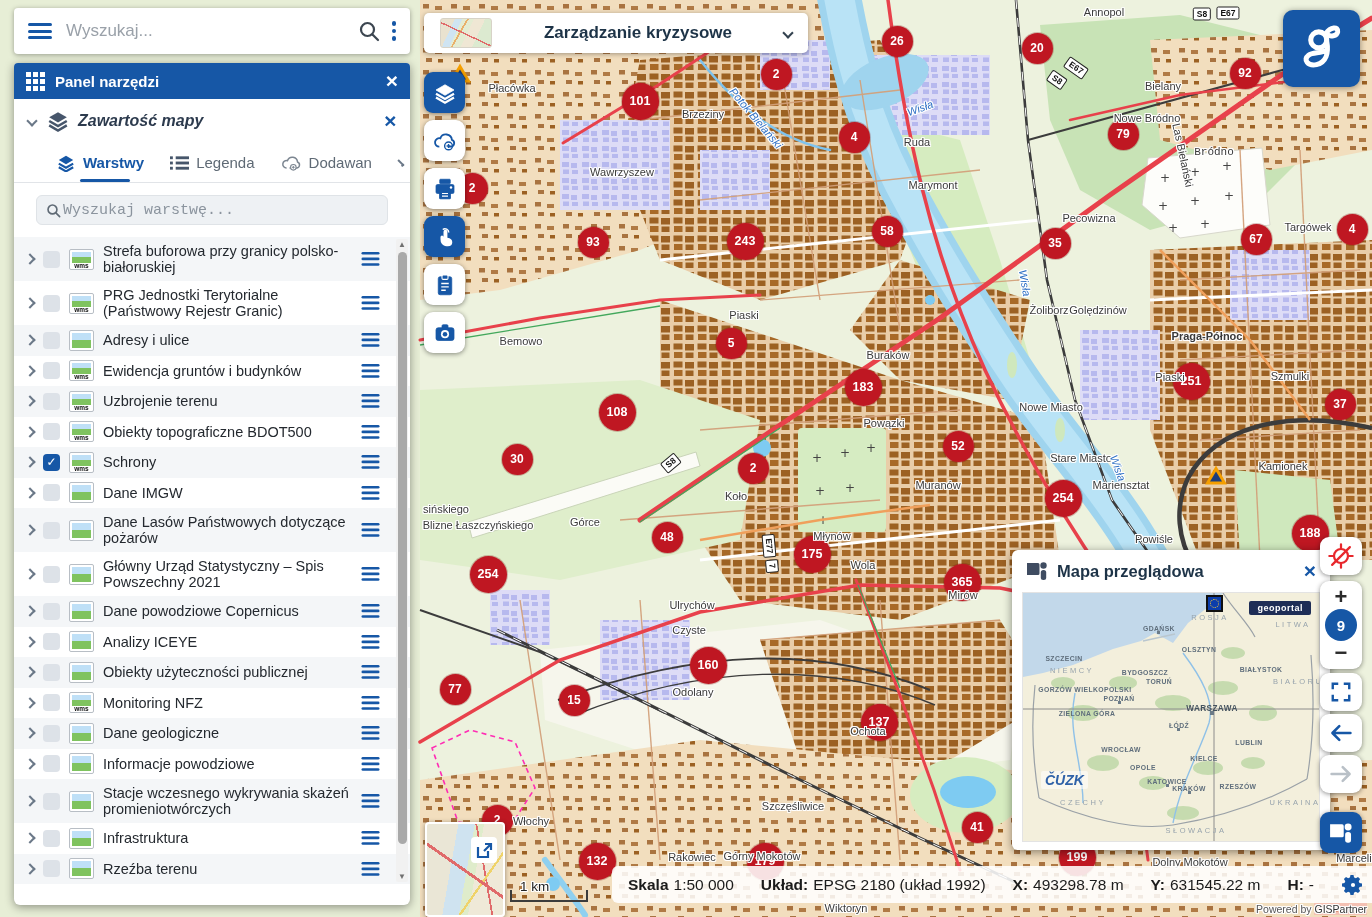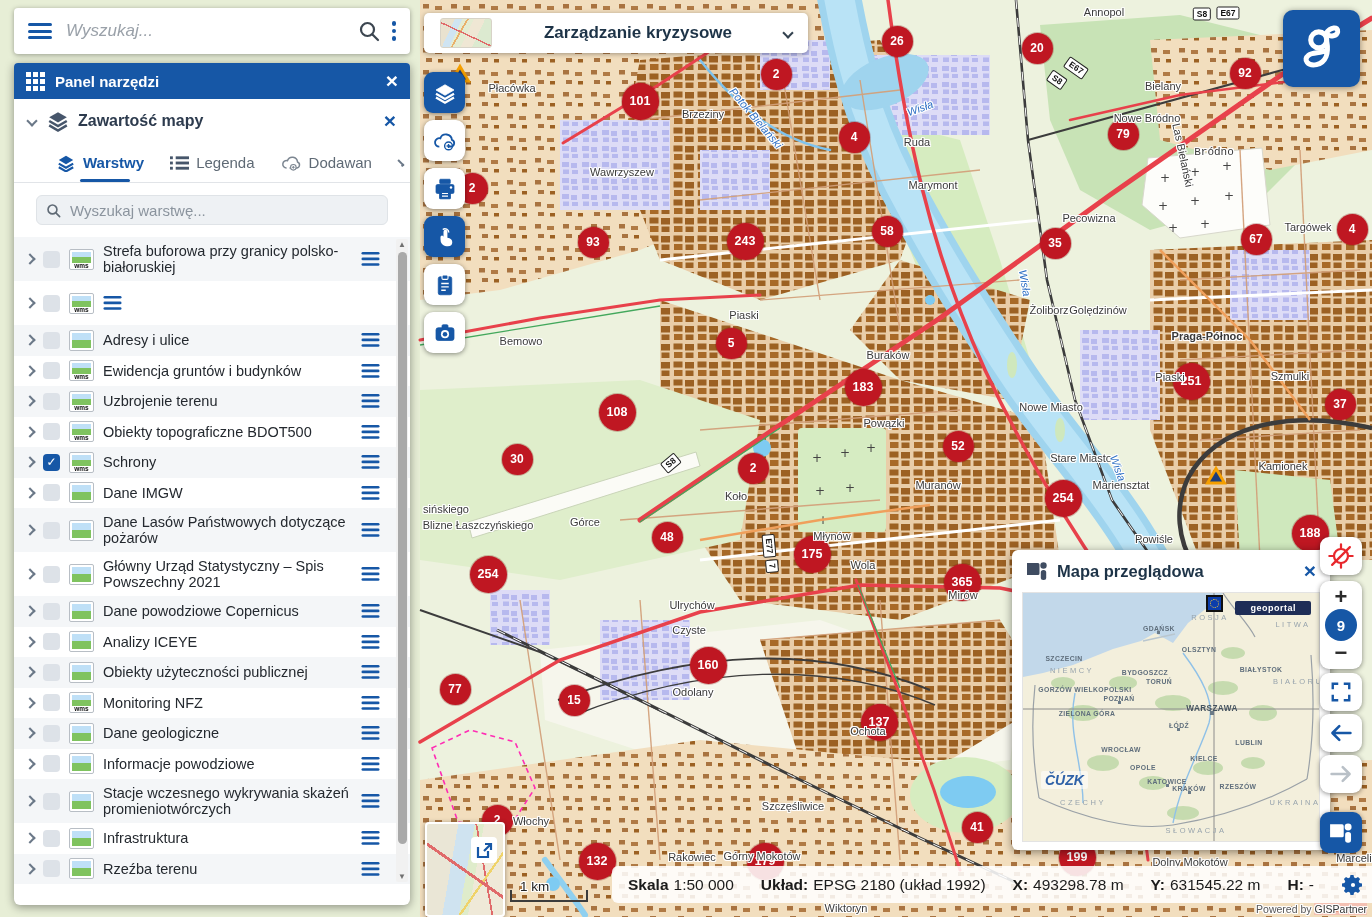--- a/index.html
+++ b/index.html
@@ -19,48 +19,48 @@
     padding:0 3px;border-radius:2px;transform:translate(-50%,-50%);line-height:11px;}
   .warn-tri{position:absolute;width:0;height:0;border-left:11px solid transparent;border-right:11px solid transparent;
     border-bottom:19px solid #f59f00;transform:translate(-50%,-50%);}
   .warn-tri i{position:absolute;left:-6px;top:6px;width:0;height:0;border-left:6px solid transparent;
     border-right:6px solid transparent;border-bottom:10px solid #1c3e7d;}
   
   #search-card{position:absolute;left:14px;top:8px;width:396px;height:46px;background:#fff;border-radius:4px;
     box-shadow:0 1px 5px rgba(0,0,0,.35);display:flex;align-items:center;z-index:5;padding:0 14px;}
   #search-card .burger{width:24px;height:16px;display:flex;flex-direction:column;justify-content:space-between;cursor:pointer;}
   #search-card .burger b{height:3px;background:#1657a6;border-radius:2px;}
-  #search-input{flex:1;border:none;outline:none;font-size:17px;color:#333;margin:0 12px;font-family:inherit;font-style:italic;}
+  #search-input{flex:1;border:none;outline:none;font-size:17px;color:#333;margin:0 12px;font-family:inherit;}
   #search-input::placeholder{color:#9aa1a9;}
   .dots{display:flex;flex-direction:column;gap:3px;margin-left:12px;cursor:pointer;}
   .dots i{width:4.5px;height:4.5px;border-radius:50%;background:#1657a6;}
   
   #tool-panel{position:absolute;left:14px;top:63px;width:396px;height:842px;background:#fff;
     border-radius:4px 4px 6px 6px;box-shadow:0 2px 10px rgba(0,0,0,.4);z-index:5;}
   #tp-header{height:36px;background:#1657a6;color:#fff;display:flex;align-items:center;padding:0 12px;border-radius:4px 4px 0 0;}
   .grid-ic{display:grid;grid-template-columns:repeat(3,5px);grid-gap:2px;margin-right:10px;}
   .grid-ic i{width:5px;height:5px;background:#fff;}
   #tp-header .t{font-weight:bold;font-size:15px;flex:1;}
   .xbtn{font-size:21px;line-height:20px;cursor:pointer;font-weight:bold;}
-  #tp-section{height:44px;display:flex;align-items:center;padding:0 14px;}
+  #tp-section{height:44px;display:flex;align-items:center;padding:0 14px;font-style:italic;}
   .chev{display:inline-block;width:8px;height:8px;border-right:2px solid #6b7888;border-bottom:2px solid #6b7888;}
   .chev.down{transform:rotate(45deg);}
   .chev.right{transform:rotate(-45deg);}
   #tp-section .t{font-weight:bold;font-size:16px;color:#2d3b4e;flex:1;margin-left:8px;}
   #tp-section .xbtn{color:#1657a6;}
   #tp-tabs{height:40px;display:flex;align-items:center;border-bottom:1px solid #e1e4e8;padding:0 8px 0 42px;gap:26px;}
   .tab{display:flex;align-items:center;gap:7px;font-size:15px;color:#5f6a75;cursor:pointer;position:relative;height:100%;}
   .tab .lbl{white-space:nowrap;}
   .tab.active{color:#1657a6;font-weight:bold;}
   .tab.active .u{position:absolute;bottom:0;left:24px;width:50px;height:3px;background:#1657a6;border-radius:2px;}
   .tab.trunc .lbl{max-width:64px;overflow:hidden;}
   #tp-tabs .chev{margin-left:auto;}
   #layer-search{margin:12px 22px 0;height:30px;background:#eef1f4;border:1px solid #dfe3e7;border-radius:6px;
     display:flex;align-items:center;padding:0 9px;}
-  #layer-search input{border:none;outline:none;background:transparent;font-size:15px;flex:1;margin-left:7px;font-family:Liberation Sans, sans-serif;}
+  #layer-search input{border:none;outline:none;background:transparent;font-size:15px;flex:1;font-family:Liberation Mono, monospace;}
   #layer-search input::placeholder{color:#8b949e;}
   #layer-list{position:absolute;left:0;top:174px;width:396px;height:647px;overflow:hidden;}
   .lrow{display:flex;align-items:center;padding:0 30px 0 12px;gap:9px;}
   .lrow.h1{height:30.5px;}.lrow.h2{height:44px;}
   .lrow.alt{background:#f4f6f8;}
   .cbx{width:17px;height:17px;border-radius:4px;background:#dde2e8;flex:0 0 17px;color:#fff;font-size:12px;
     display:flex;align-items:center;justify-content:center;cursor:pointer;}
   .cbx.on{background:#1657a6;}
   .licon{width:25px;height:21px;background:#fff;border:1px solid #b8bec5;border-radius:2px;position:relative;
     flex:0 0 25px;overflow:hidden;}
@@ -105,21 +105,21 @@
   #overview{position:absolute;left:1012px;top:550px;width:318px;height:300px;background:#fff;border-radius:6px;
     box-shadow:0 2px 10px rgba(0,0,0,.45);z-index:3;}
   #ov-head{height:42px;display:flex;align-items:center;padding:0 14px;gap:9px;}
   #ov-head .t{font-weight:bold;font-size:16.5px;color:#1d3347;flex:1;}
   #ov-head .xbtn{color:#1657a6;}
   #ov-map{position:absolute;left:10px;top:42px;width:298px;height:250px;overflow:hidden;border:1px solid #e3e3e3;}
   .ov-city{position:absolute;font-size:6.8px;font-weight:bold;color:#5f6e7c;letter-spacing:.4px;transform:translate(-50%,-50%);white-space:nowrap;}
   .ov-city.cap{font-size:8.2px;color:#44525e;}
   .ov-region{position:absolute;font-size:7.5px;color:#98a4ad;letter-spacing:2.5px;transform:translate(-50%,-50%);white-space:nowrap;}
   #ov-brand{position:absolute;right:8px;top:8px;background:#1e2d56;color:#fff;font-size:9px;font-weight:bold;
-    padding:2px 15px;border-radius:2px;letter-spacing:.5px;}
+    padding:2px 8px;border-radius:2px;letter-spacing:.5px;}
   #ov-cuzk{position:absolute;left:18px;bottom:52px;font-size:14px;font-weight:bold;font-style:italic;color:#2f62a8;
     background:rgba(255,255,255,.55);padding:1px 4px;border-radius:2px;}
   #ov-extent{position:absolute;left:183px;top:2px;width:17px;height:17px;background:#0b3dab;border:2px solid #101010;}
   #ov-extent i{position:absolute;inset:2px;border:1px dotted #f7c933;border-radius:50%;}
   
   #status-bar{position:absolute;left:612px;top:866px;width:760px;height:37px;background:rgba(255,255,255,.87);
     border-radius:6px 0 0 6px;display:flex;align-items:center;z-index:3;padding:0 10px 0 16px;font-size:15.5px;color:#1b1b1b;}
   #status-bar .grp{margin-right:27px;white-space:nowrap;}
   #status-bar .grp b{margin-right:5px;}
   #btn-settings{margin-left:auto;width:30px;height:30px;display:flex;align-items:center;justify-content:center;cursor:pointer;}
@@ -671,20 +671,21 @@
           <rect y="11.2" width="18" height="2.6" rx="1.3"></rect>
         </svg>
       </div>
       <div class="lrow h2">
         <span class="chev right"></span>
         <span class="cbx"></span>
         <span class="licon">
           <i class="pic"></i>
           <b>wms</b>
         </span>
+        <span class="lname">PRG Jednostki Terytorialne (Państwowy Rejestr Granic)</span>
         <svg class="lmenu" viewBox="0 0 18 14">
           <rect y="0" width="18" height="2.6" rx="1.3"></rect>
           <rect y="5.6" width="18" height="2.6" rx="1.3"></rect>
           <rect y="11.2" width="18" height="2.6" rx="1.3"></rect>
         </svg>
       </div>
       <div class="lrow h1 alt">
         <span class="chev right"></span>
         <span class="cbx"></span>
         <span class="licon">

